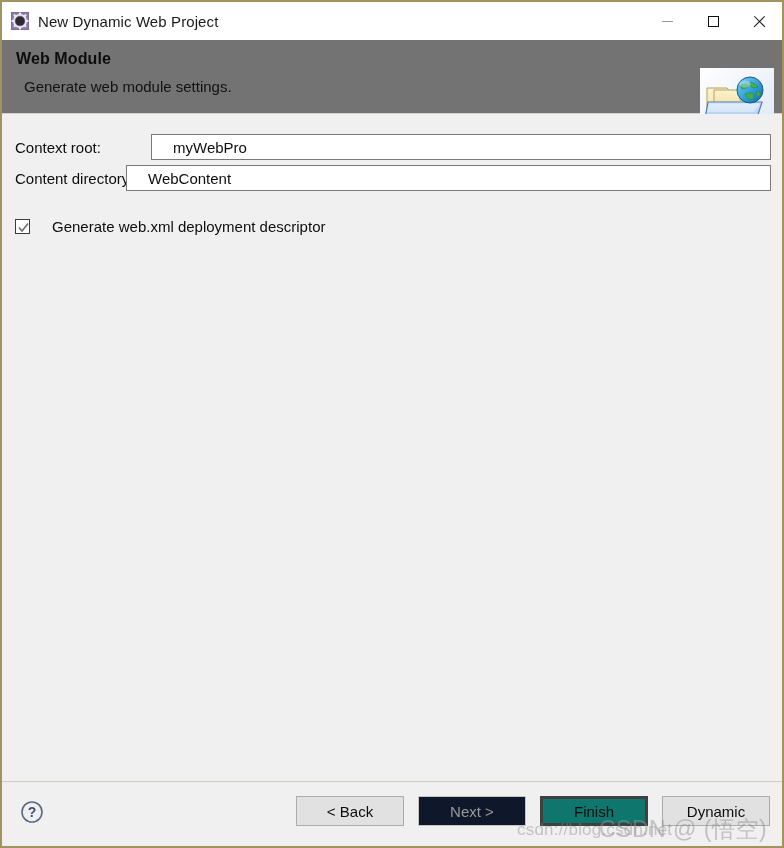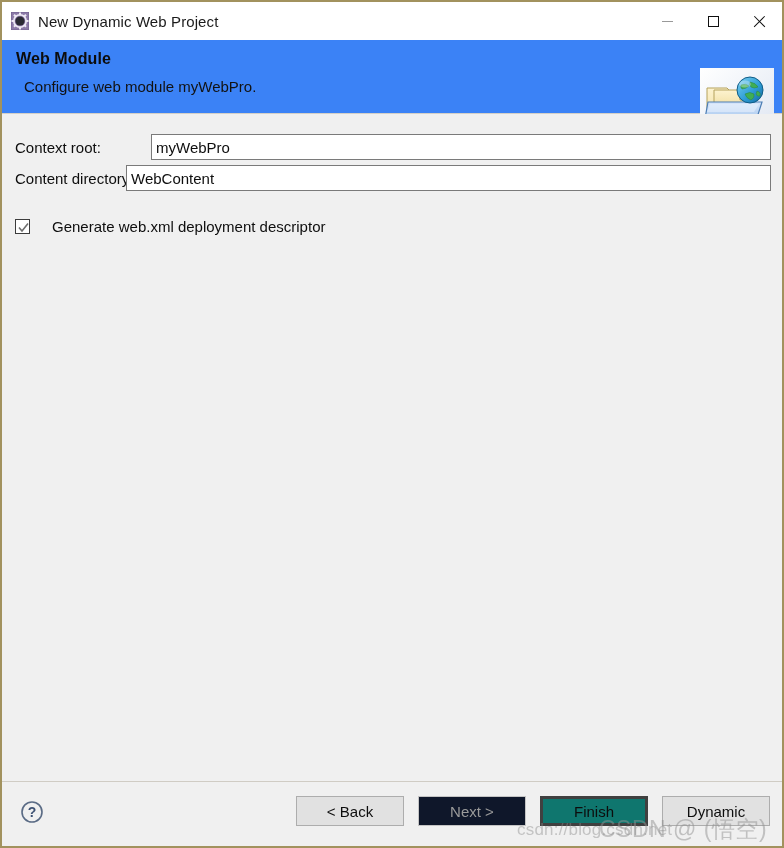--- a/index.html
+++ b/index.html
@@ -95,21 +95,21 @@
     width: 15px;
     height: 1.3px;
     background: #101010;
   }
   .win-btn .closex::before { transform: rotate(45deg); }
   .win-btn .closex::after  { transform: rotate(-45deg); }
 
   
   .wizard-header {
     position: relative;
-    background: #3b82f6;
+    background: #737373;
     height: 74px;
     min-height: 74px;
     border-bottom: 1px solid #d4d0c8;
     padding: 0 0 8px 14px;
     box-sizing: border-box;
   }
   .wh-title {
     font-size: 16px;
     font-weight: bold;
     color: #0c0c0c;
@@ -160,21 +160,21 @@
   }
   .text-input {
     position: absolute;
     height: 26px;
     box-sizing: border-box;
     background: #ffffff;
     border: 1px solid #7a7a7a;
     font-family: "Liberation Sans", sans-serif;
     font-size: 15px;
     color: #0e0e0e;
-    padding: 0 4px;
+    padding: 0 21px;
     line-height: 24px;
     outline: none;
     right: 11px;
   }
   #input-context { left: 149px; }
   #input-content { left: 124px; }
 
   .check-row {
     position: absolute;
     left: 13px;
@@ -303,21 +303,21 @@
         <span class="maxbox"></span>
       </div>
       <div class="win-btn">
         <span class="closex"></span>
       </div>
     </div>
   </div>
 
   <div class="wizard-header">
     <div class="wh-title">Web Module</div>
-    <div class="wh-desc">Configure web module myWebPro.</div>
+    <div class="wh-desc">Generate web module settings.</div>
     <span class="wh-icon">
       <svg width="74" height="66" viewBox="0 0 74 66">
         <defs>
           <linearGradient id="bgwash" x1="0" y1="0" x2="1" y2="1">
             <stop offset="0%" stop-color="#ffffff"></stop>
             <stop offset="100%" stop-color="#dfe6f2"></stop>
           </linearGradient>
           <linearGradient id="folderBack" x1="0" y1="0" x2="0" y2="1">
             <stop offset="0%" stop-color="#fdf3cf"></stop>
             <stop offset="100%" stop-color="#f0dda0"></stop>

